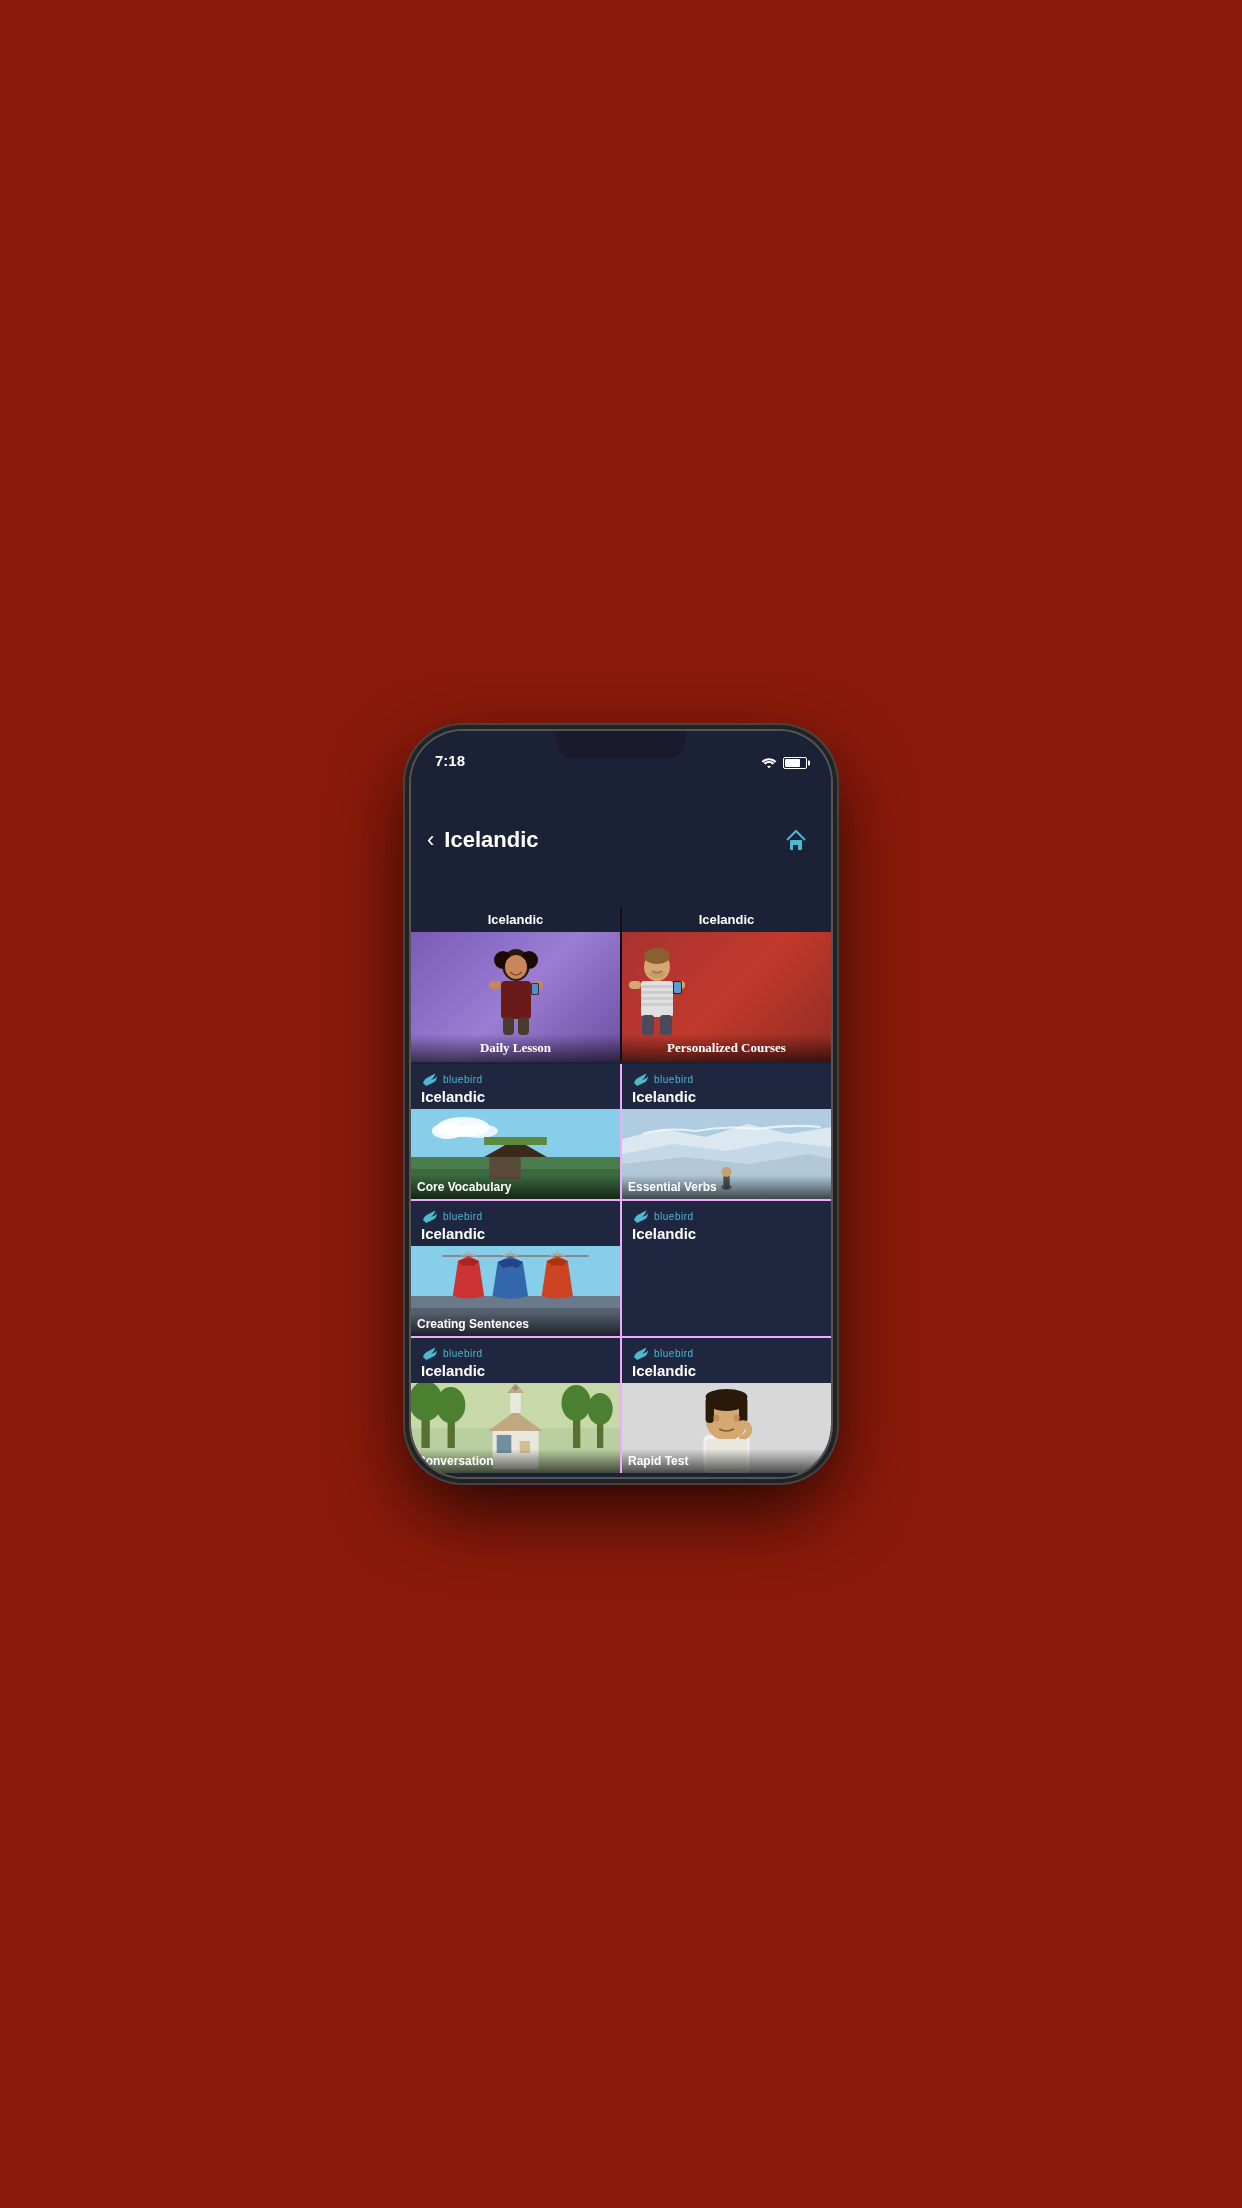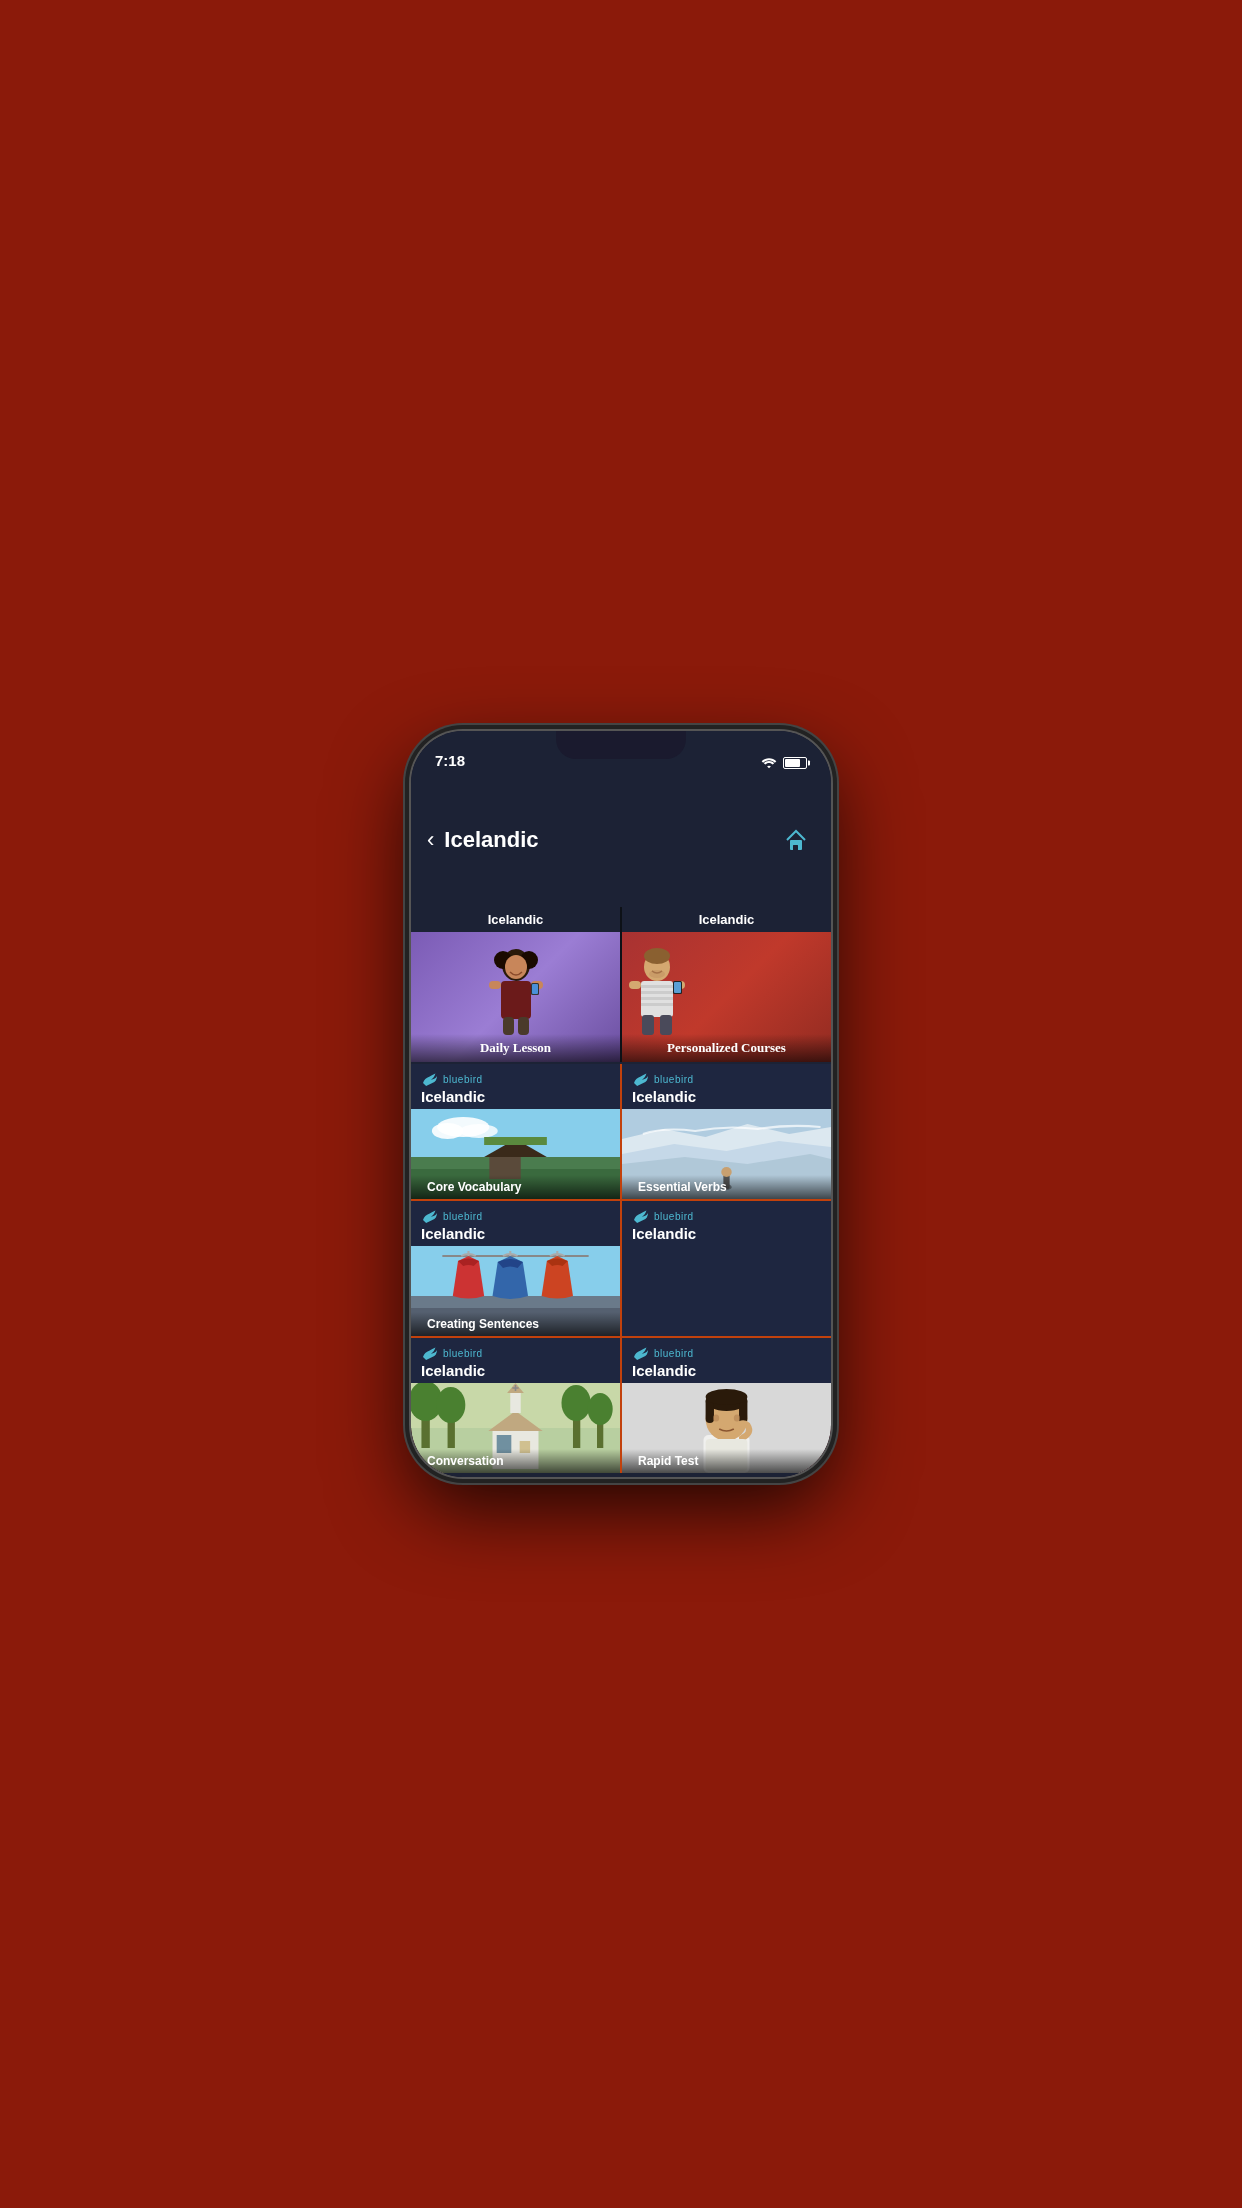--- a/index.html
+++ b/index.html
@@ -242,21 +242,21 @@
       text-align: center;
       z-index: 2;
       font-family: Liberation Serif, serif;
     }
 
     
     .cards-grid {
       display: grid;
       grid-template-columns: 1fr 1fr;
       gap: 2px;
-      background: #c2410c;
+      background: #f0abfc;
       margin-top: 2px;
     }
 
     .course-card {
       background: #1e2640;
       cursor: pointer;
       overflow: hidden;
     }
 
     .course-card-header {
@@ -303,21 +303,21 @@
       width: 100%;
       height: 100%;
       position: relative;
     }
 
     .course-bottom-label {
       position: absolute;
       bottom: 0;
       left: 0;
       right: 0;
-      padding: 5px 16px;
+      padding: 5px 6px;
       background: linear-gradient(transparent, rgba(0,0,0,0.65));
       color: white;
       font-size: 12px;
       font-weight: 700;
       z-index: 2;
     }
 
     
     .bird-svg {
       width: 18px;

